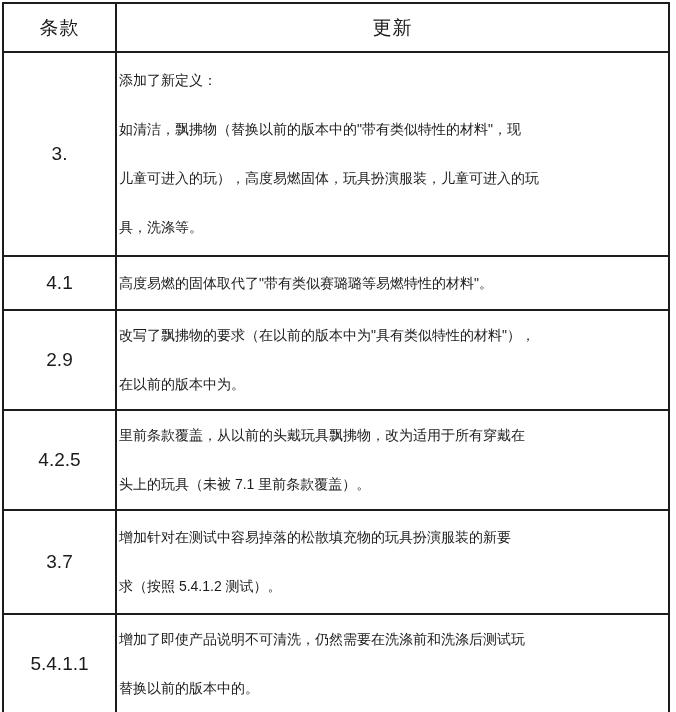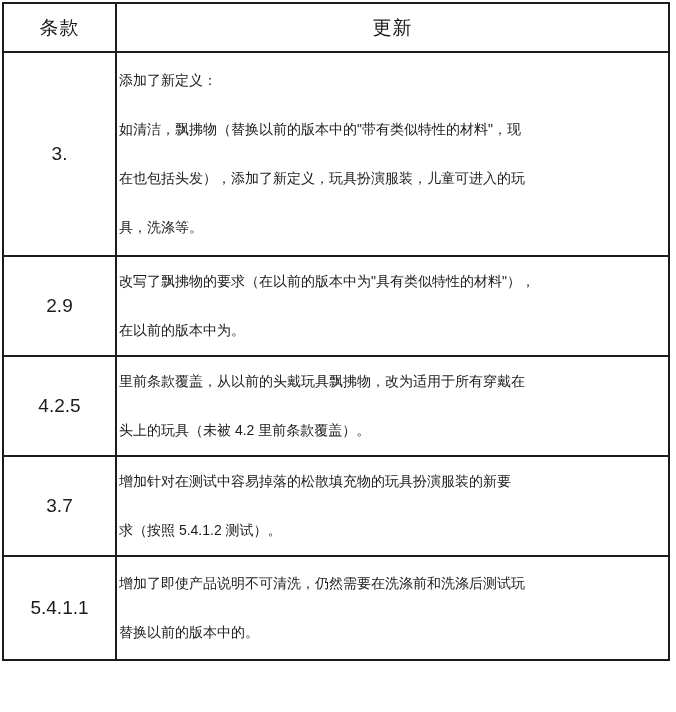--- a/index.html
+++ b/index.html
@@ -80,36 +80,42 @@
         <th>条款</th>
         <th>更新</th>
       </tr>
     </thead>
     <tbody id="rows">
         <tr>
           <td class="clause">3.</td>
           <td class="update">
             <div class="line">添加了新定义：</div>
             <div class="line">如清洁，飘拂物（替换以前的版本中的"带有类似特性的材料"，现</div>
-            <div class="line">在也包括头发），添加了新定义，玩具扮演服装，儿童可进入的玩</div>
+            <div class="line">儿童可进入的玩），高度易燃固体，玩具扮演服装，儿童可进入的玩</div>
             <div class="line">具，洗涤等。</div>
+          </td>
+        </tr>
+        <tr>
+          <td class="clause">4.1</td>
+          <td class="update">
+            <div class="line">高度易燃的固体取代了"带有类似赛璐璐等易燃特性的材料"。</div>
           </td>
         </tr>
         <tr>
           <td class="clause">2.9</td>
           <td class="update">
             <div class="line">改写了飘拂物的要求（在以前的版本中为"具有类似特性的材料"），</div>
             <div class="line">在以前的版本中为。</div>
           </td>
         </tr>
         <tr>
           <td class="clause">4.2.5</td>
           <td class="update">
             <div class="line">里前条款覆盖，从以前的头戴玩具飘拂物，改为适用于所有穿戴在</div>
-            <div class="line">头上的玩具（未被 4.2 里前条款覆盖）。</div>
+            <div class="line">头上的玩具（未被 7.1 里前条款覆盖）。</div>
           </td>
         </tr>
         <tr>
           <td class="clause">3.7</td>
           <td class="update">
             <div class="line">增加针对在测试中容易掉落的松散填充物的玩具扮演服装的新要</div>
             <div class="line">求（按照 5.4.1.2 测试）。</div>
           </td>
         </tr>
         <tr>

